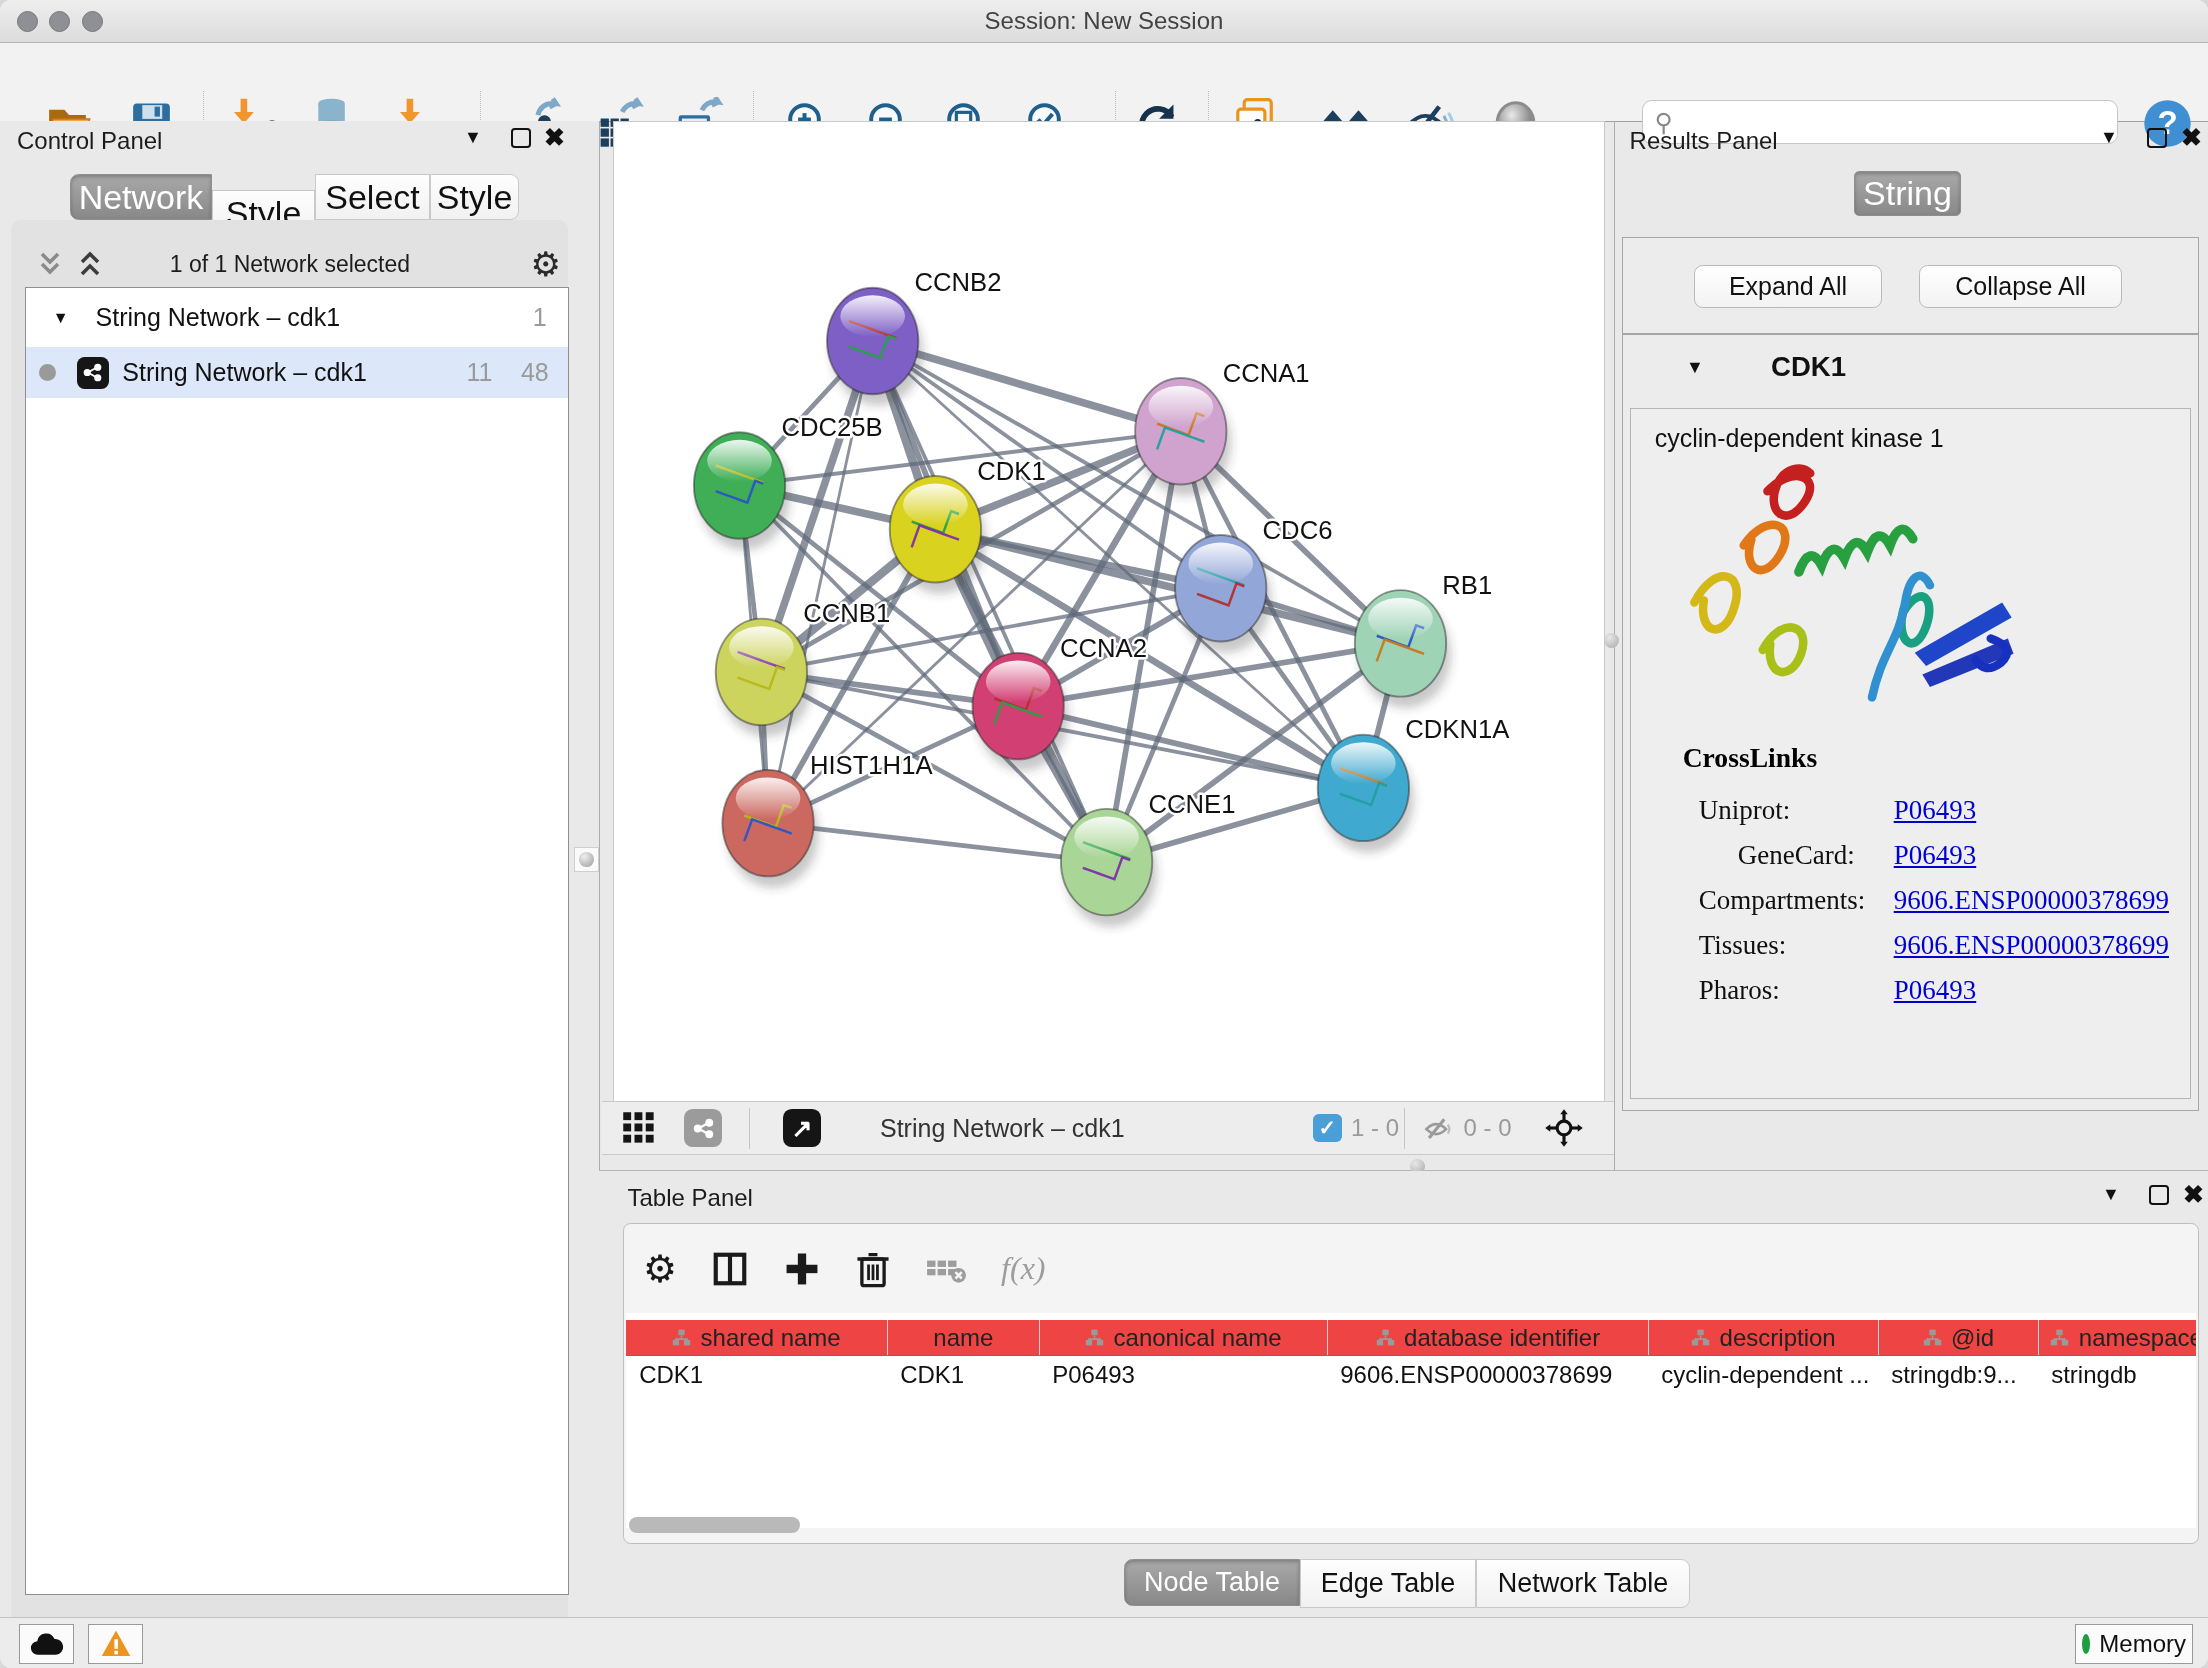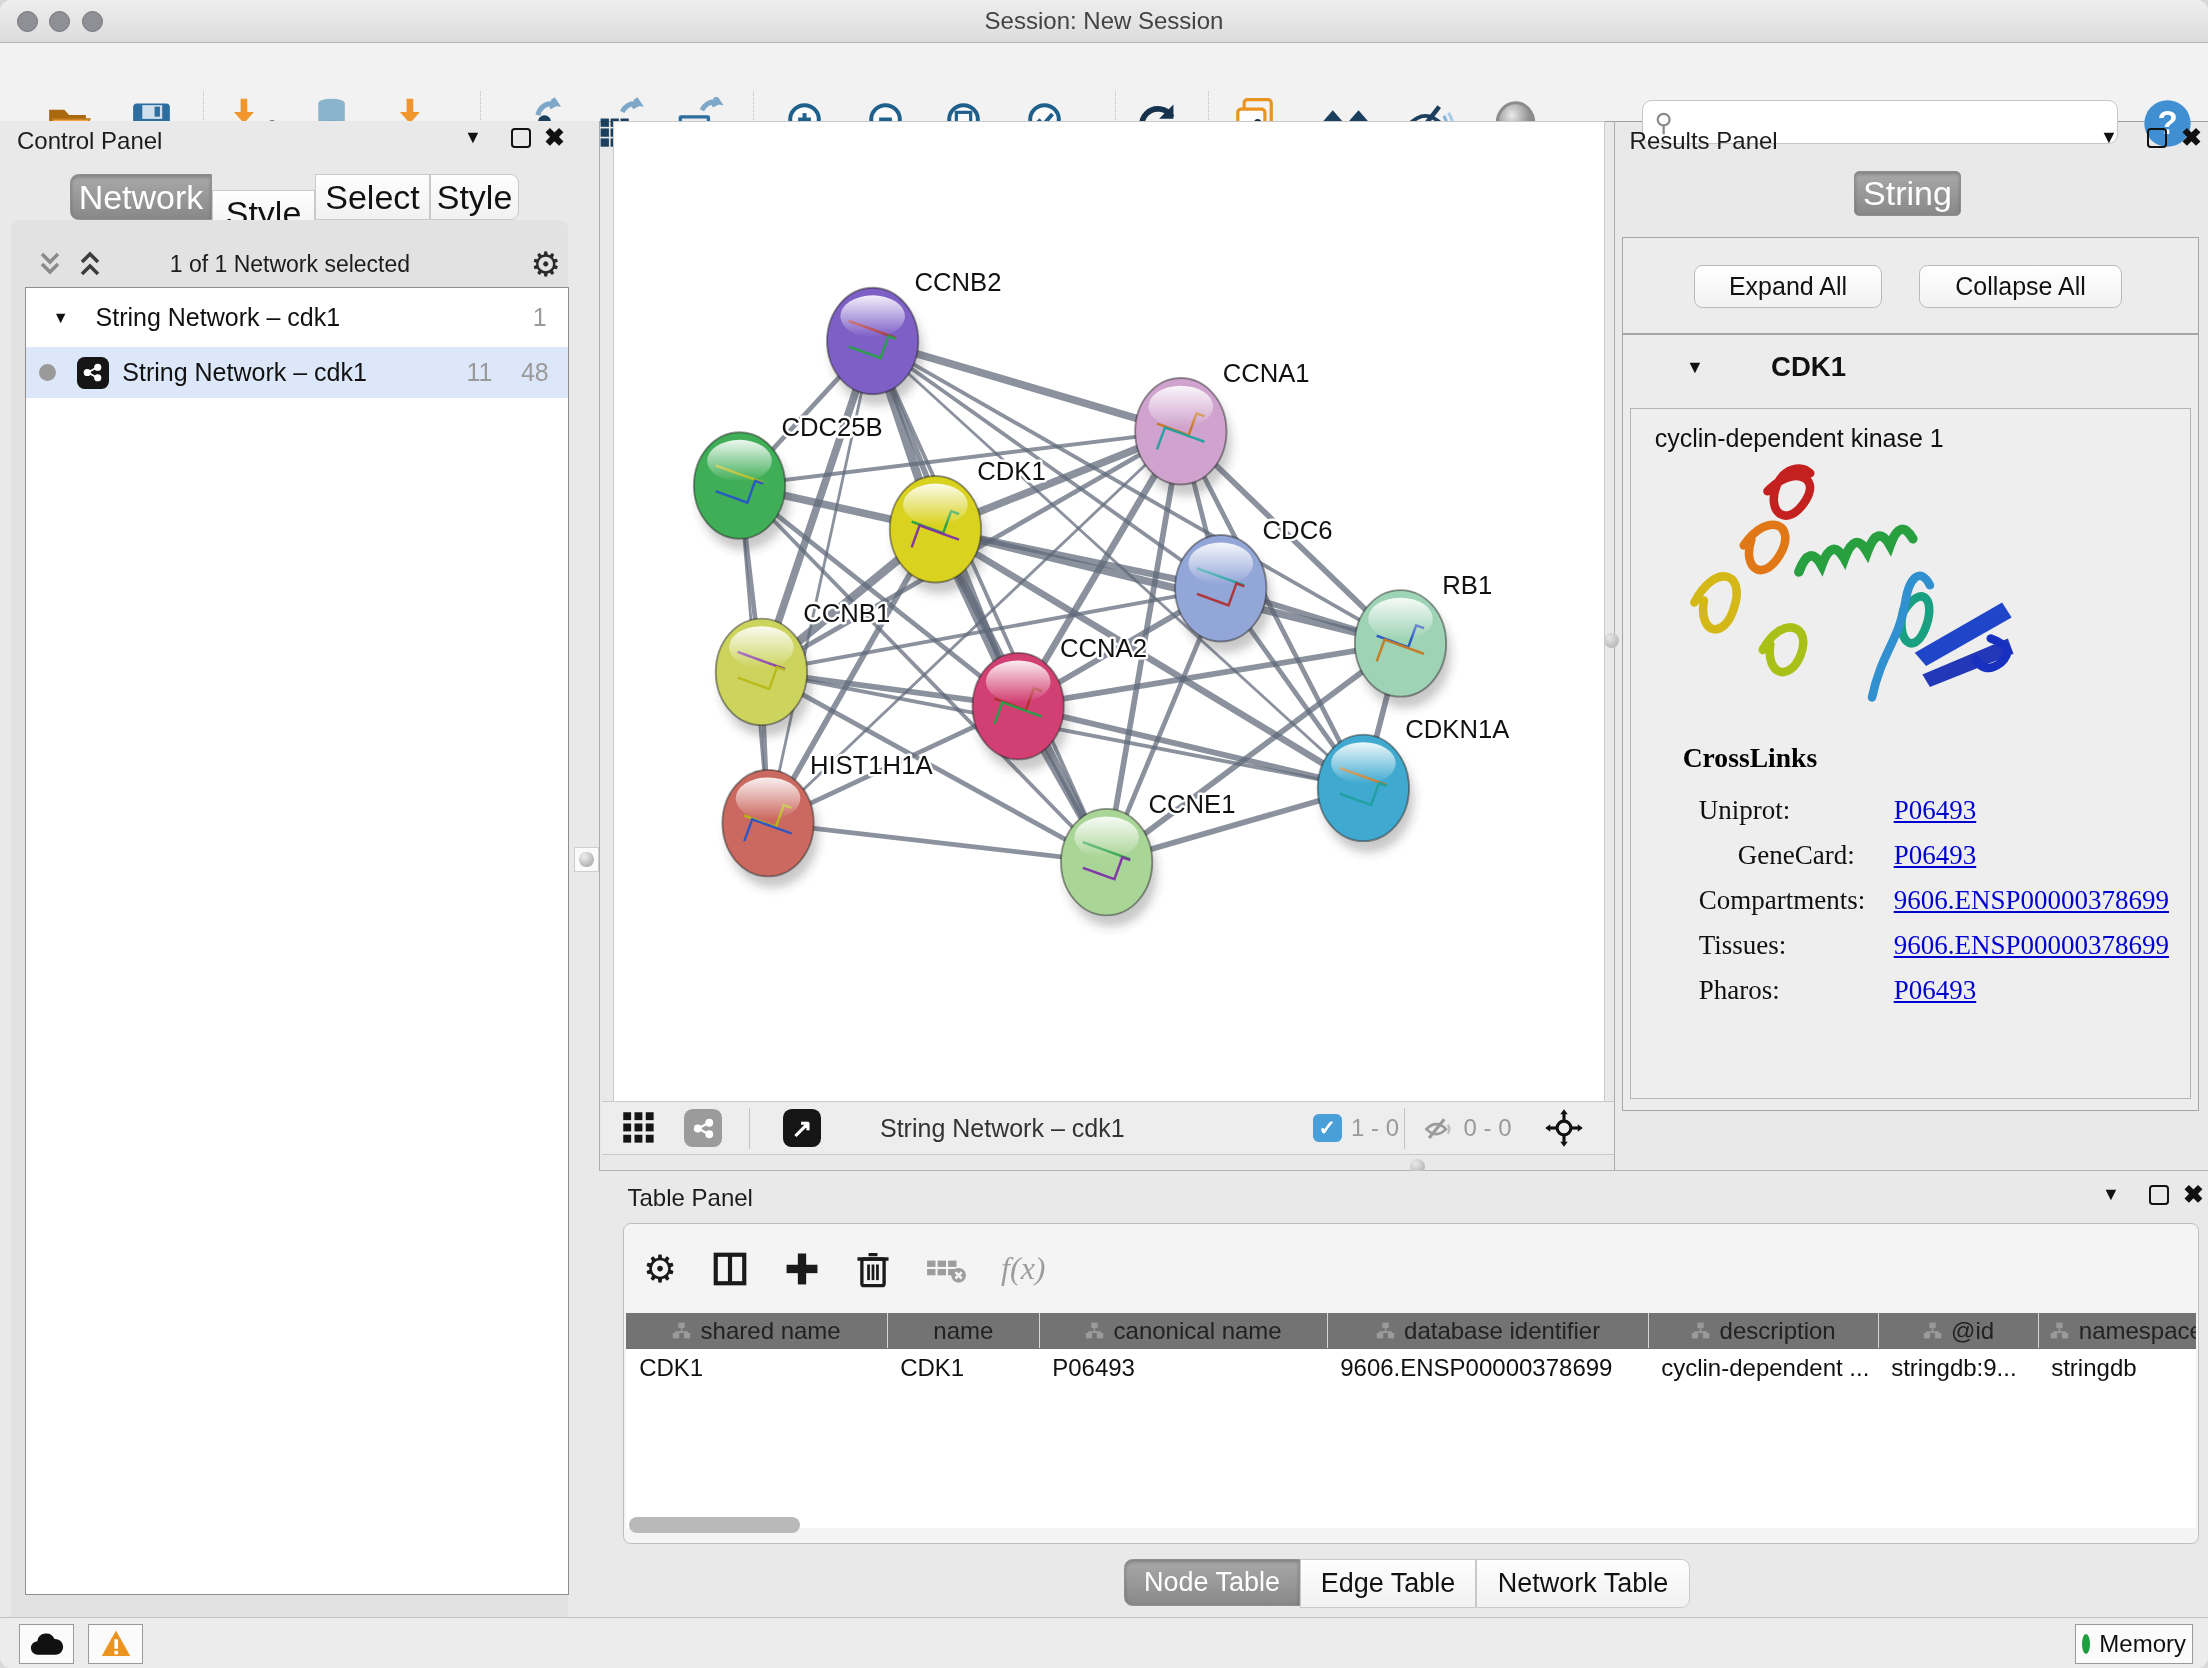--- a/index.html
+++ b/index.html
@@ -80,21 +80,21 @@
           border:1px solid #b5b5b5;box-sizing:border-box;}
   .serif{font-family:"Liberation Serif",serif;}
   .xlink{color:#0000d0;text-decoration:underline;font-size:27px;}
   .xlabel{color:#101010;font-size:27px;}
   
   .table-panel{position:absolute;left:599px;top:1171px;width:1609px;height:446px;background:#e9e9e9;}
   .tp-box{position:absolute;left:24px;top:52px;width:1576px;height:321px;background:#f4f4f4;
           border:1px solid #bdbdbd;border-radius:7.6px;box-sizing:border-box;overflow:hidden;}
   .tp-tools{position:absolute;left:19px;top:11.4px;height:67px;display:flex;align-items:center;gap:34px;}
   .datatable{position:absolute;left:1.9px;top:89px;width:1570px;height:215px;background:#fff;overflow:hidden;}
-  .thead{display:flex;height:36px;background:#737373;border-bottom:1.9px solid #6f6f6f;box-sizing:border-box;}
+  .thead{display:flex;height:36px;background:#ef4444;border-bottom:1.9px solid #6f6f6f;box-sizing:border-box;margin-top:7px;}
   .th{display:flex;align-items:center;justify-content:center;gap:9.5px;font-size:24px;color:#222;
       border-left:1px solid #d6d6d6;box-sizing:border-box;overflow:hidden;white-space:nowrap;flex:none;}
   .th:first-child{border-left:none;}
   .trow{display:flex;height:38px;align-items:center;}
   .td{font-size:24px;color:#111;padding-left:13.3px;box-sizing:border-box;overflow:hidden;white-space:nowrap;flex:none;}
   .hscroll{position:absolute;left:4.8px;top:293px;width:171px;height:16px;background:#b9b9b9;border-radius:8.6px;}
   
   .statusbar{position:absolute;left:0;top:1617px;width:2208px;height:51px;background:#ececec;
              border-top:1px solid #c2c2c2;box-sizing:border-box;}
   .sq-btn{position:absolute;top:5.7px;width:55px;height:40px;background:#fbfbfb;border:1.9px solid #9a9a9a;

